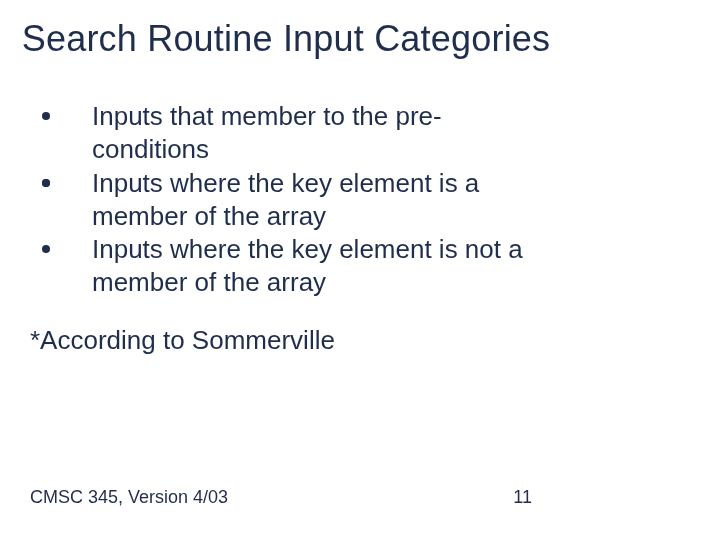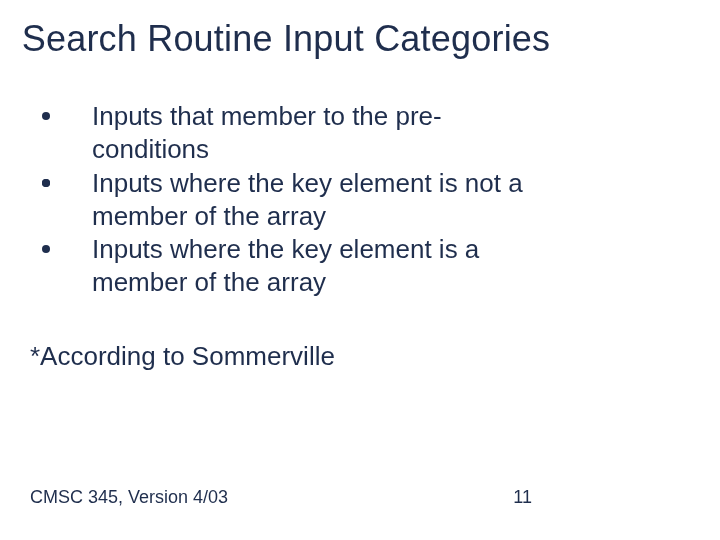--- a/index.html
+++ b/index.html
@@ -57,21 +57,20 @@
     background: #1f2e4d;
     border-radius: 50%;
   }
   .note {
     position: absolute;
     top: 325px;
     left: 30px;
     right: 30px;
     font-size: 26px;
     color: #1f2e4d;
-    margin-top: 16px;
   }
   .footer-left {
     position: absolute;
     left: 30px;
     bottom: 32px;
     font-size: 18px;
     color: #1f2e4d;
   }
   .footer-right {
     position: absolute;
@@ -92,25 +91,25 @@
     <ul class="bullets">
       <li>
         <span class="dot"></span>
         <span>Inputs that member to the pre-conditions</span>
       </li>
       <li>
         <span class="dot"></span>
       </li>
       <li>
         <span class="dot"></span>
-        <span>Inputs where the key element is not a member of the array</span>
+        <span>Inputs where the key element is a member of the array</span>
       </li>
       <li>
         <span class="dot"></span>
-        <span>Inputs where the key element is a member of the array</span>
+        <span>Inputs where the key element is not a member of the array</span>
       </li>
     </ul>
   </div>
 
   <div class="note">*According to Sommerville</div>
 
   <div class="footer-left">CMSC 345, Version 4/03</div>
   <div class="footer-right">11</div>
 
 </div>

